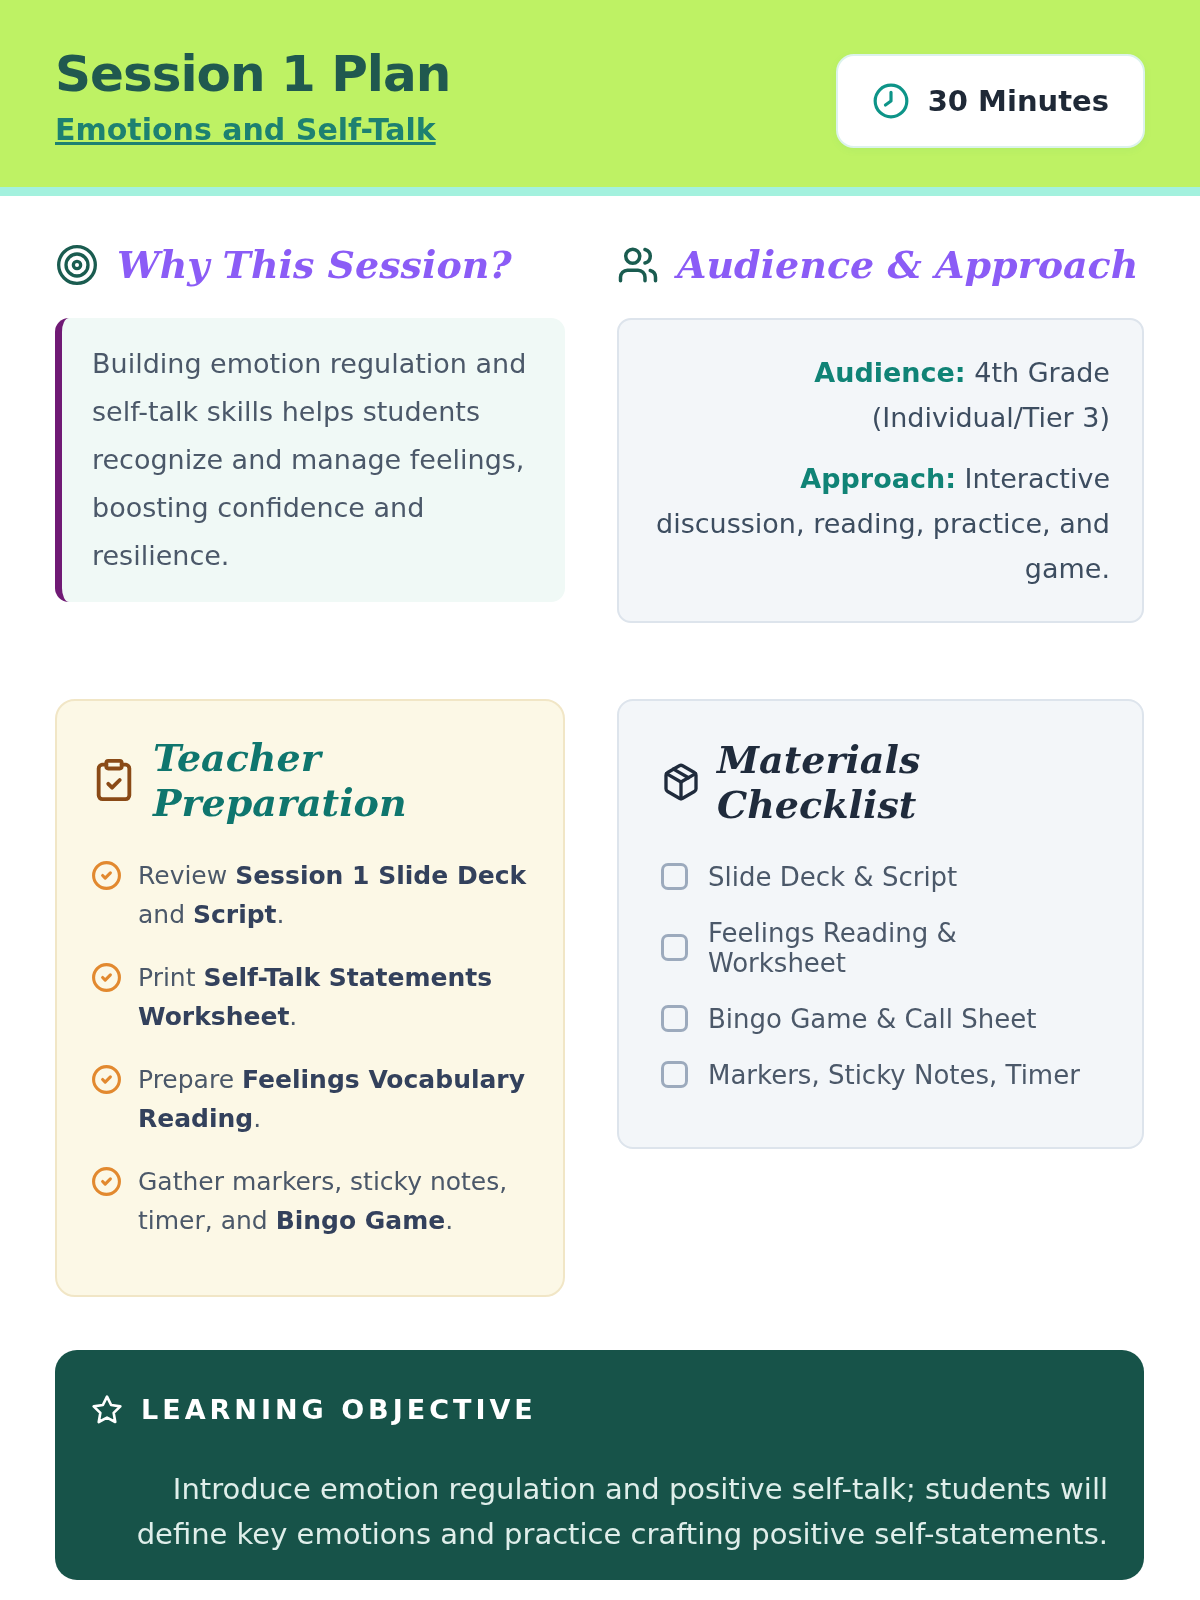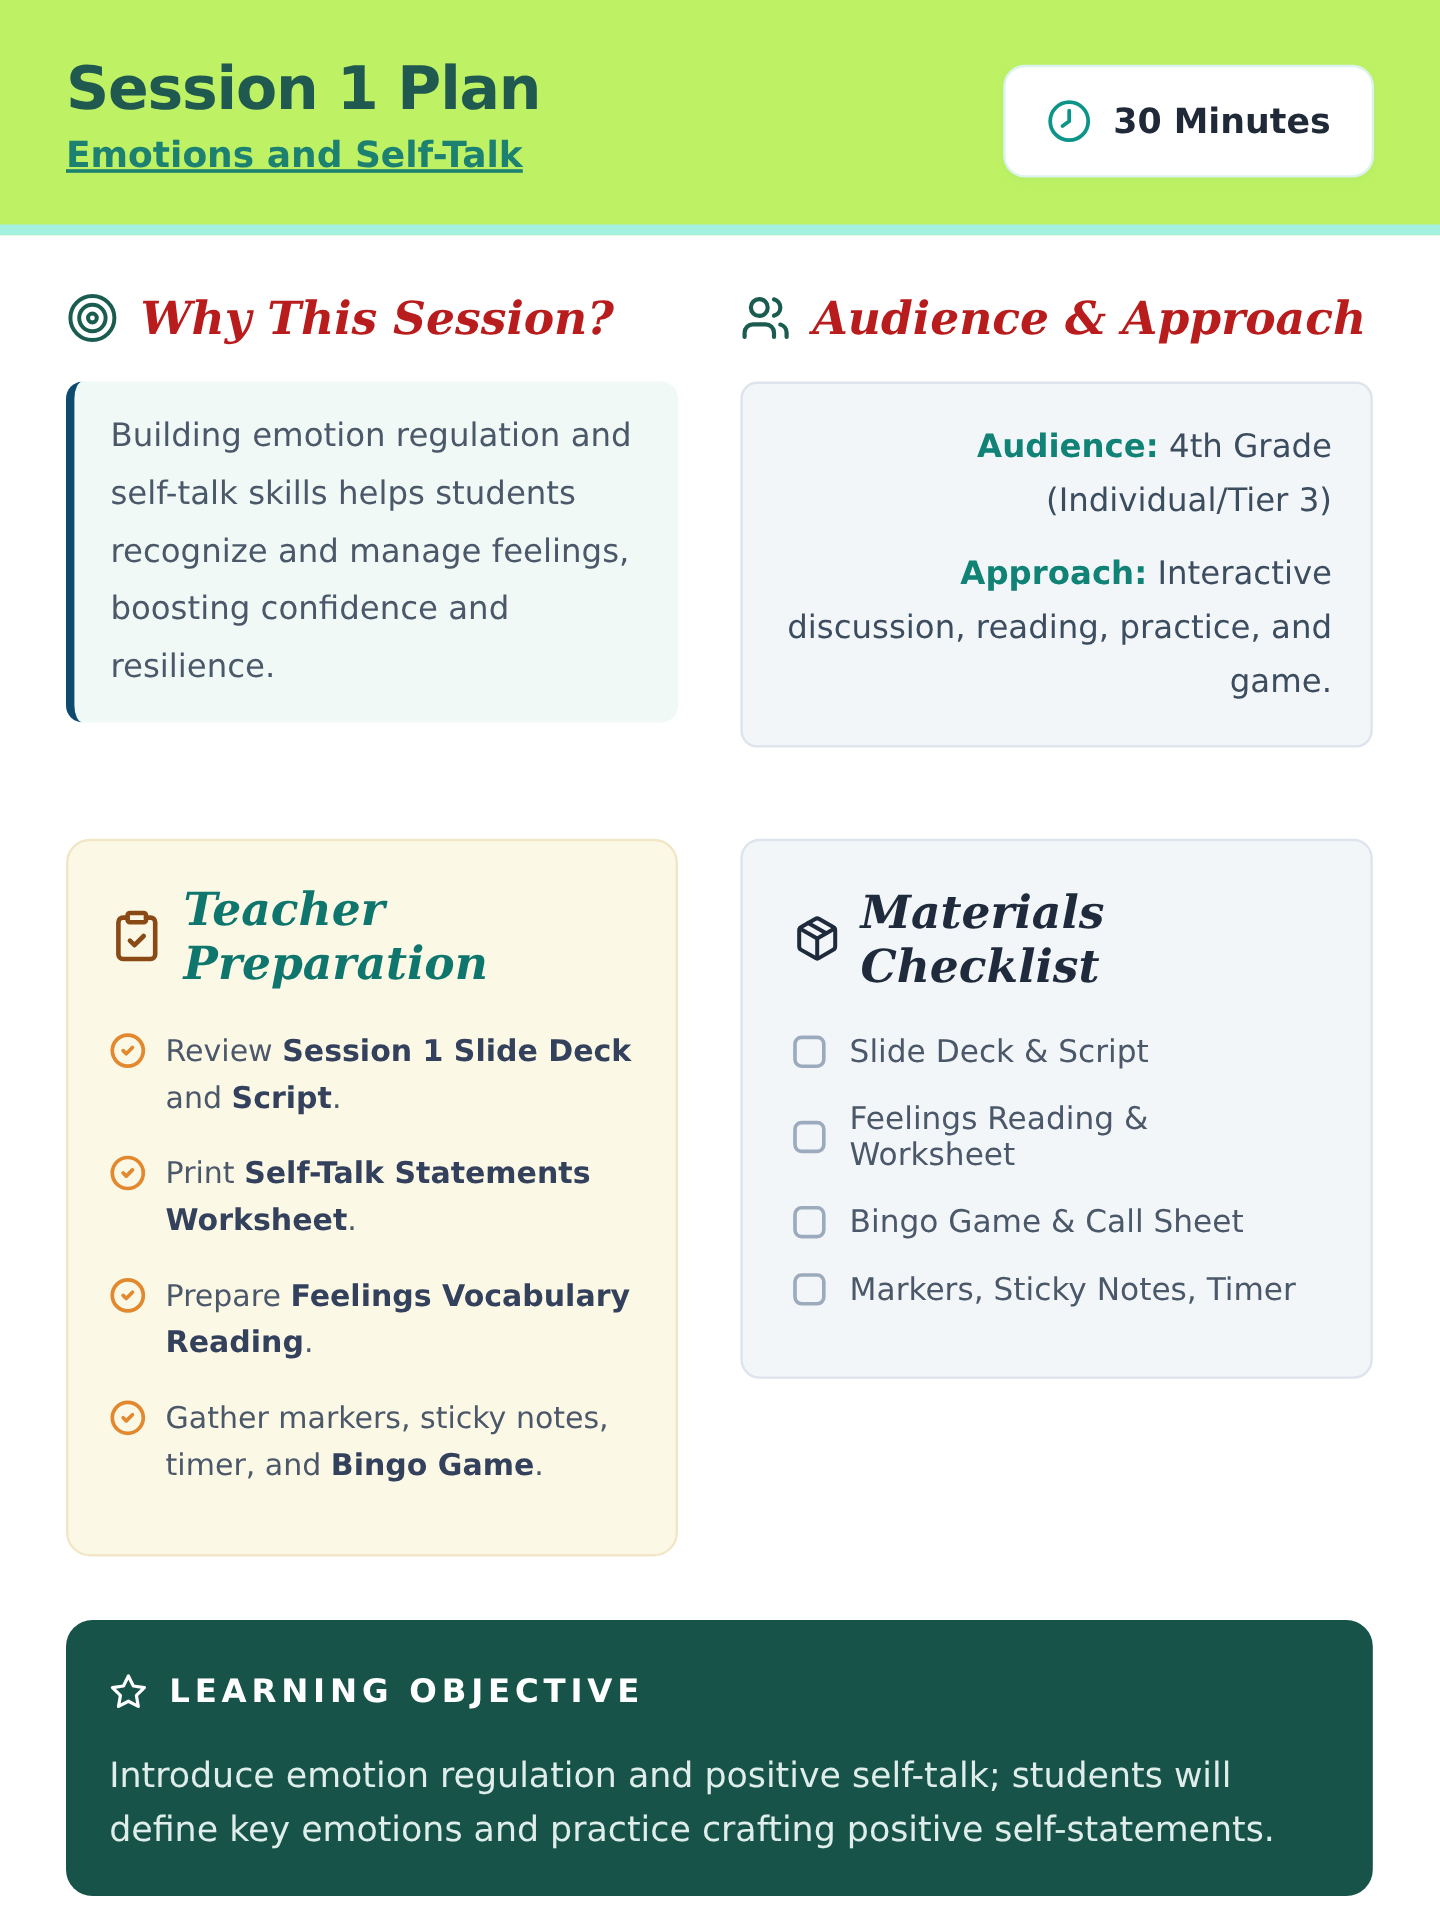--- a/index.html
+++ b/index.html
@@ -18,28 +18,28 @@
 
   
   .main{padding:0 55px;}
   .row{display:flex;gap:52px;}
   .col-l{width:510px;flex-shrink:0;box-sizing:border-box;}
   .col-r{width:527px;flex-shrink:0;box-sizing:border-box;}
 
   .headings-row{margin-top:46px;align-items:center;}
   .section-heading{display:flex;align-items:center;gap:18px;
         font-family:"DejaVu Serif","Liberation Serif",serif;font-style:italic;font-weight:bold;
-        font-size:38px;color:#b91c1c;line-height:1.2;}
+        font-size:38px;color:#8b5cf6;line-height:1.2;}
   .section-heading.dark{color:#1f2b3c;}
   .section-heading.brown{color:#0f766e;align-items:center;}
 
   .boxes-row{margin-top:30px;align-items:flex-start;}
 
   
-  .why-box{box-sizing:border-box;background:#f0f9f6;border-left:7px solid #0c4a6e;border-radius:14px;
+  .why-box{box-sizing:border-box;background:#f0f9f6;border-left:7px solid #701a75;border-radius:14px;
         padding:22px 34px 22px 30px;min-height:284px;}
   .why-box p{margin:0;font-size:27px;line-height:48px;color:#4b5869;}
 
   
   .aud-box{box-sizing:border-box;background:#f3f6f9;border:2px solid #dde4ec;border-radius:14px;
         padding:30px 32px;min-height:240px;text-align:right;}
   .aud-box p{margin:0;font-size:27px;line-height:45px;color:#3d4d60;}
   .aud-box p + p{margin-top:16px;}
   .aud-label{font-weight:bold;color:#108376;}
 
@@ -63,21 +63,21 @@
   .mat-row{display:flex;align-items:center;gap:20px;margin-bottom:26px;}
   .checkbox{box-sizing:border-box;width:27px;height:27px;border:3px solid #9caabd;border-radius:7px;
         background:transparent;flex-shrink:0;cursor:pointer;}
   .mat-row .lbl{font-size:26px;color:#4b5869;}
 
   
   .objective{box-sizing:border-box;margin-top:53px;width:1089px;height:230px;background:#175349;border-radius:22px;
         padding:44px 36px;color:#ffffff;}
   .obj-heading{display:flex;align-items:center;gap:18px;font-size:27px;font-weight:bold;letter-spacing:4px;color:#ffffff;}
   .obj-heading .icon{color:#ffffff;}
-  .obj-body{margin-top:31px;font-size:29px;line-height:45px;color:#dfeeea;}
+  .obj-body{margin-top:41px;font-size:29px;line-height:45px;color:#dfeeea;text-align:right;}
 
   svg{display:block;}
 </style>
 </head>
 <body>
 
 <div class="page">
 
   <div class="hero">
     <div>

